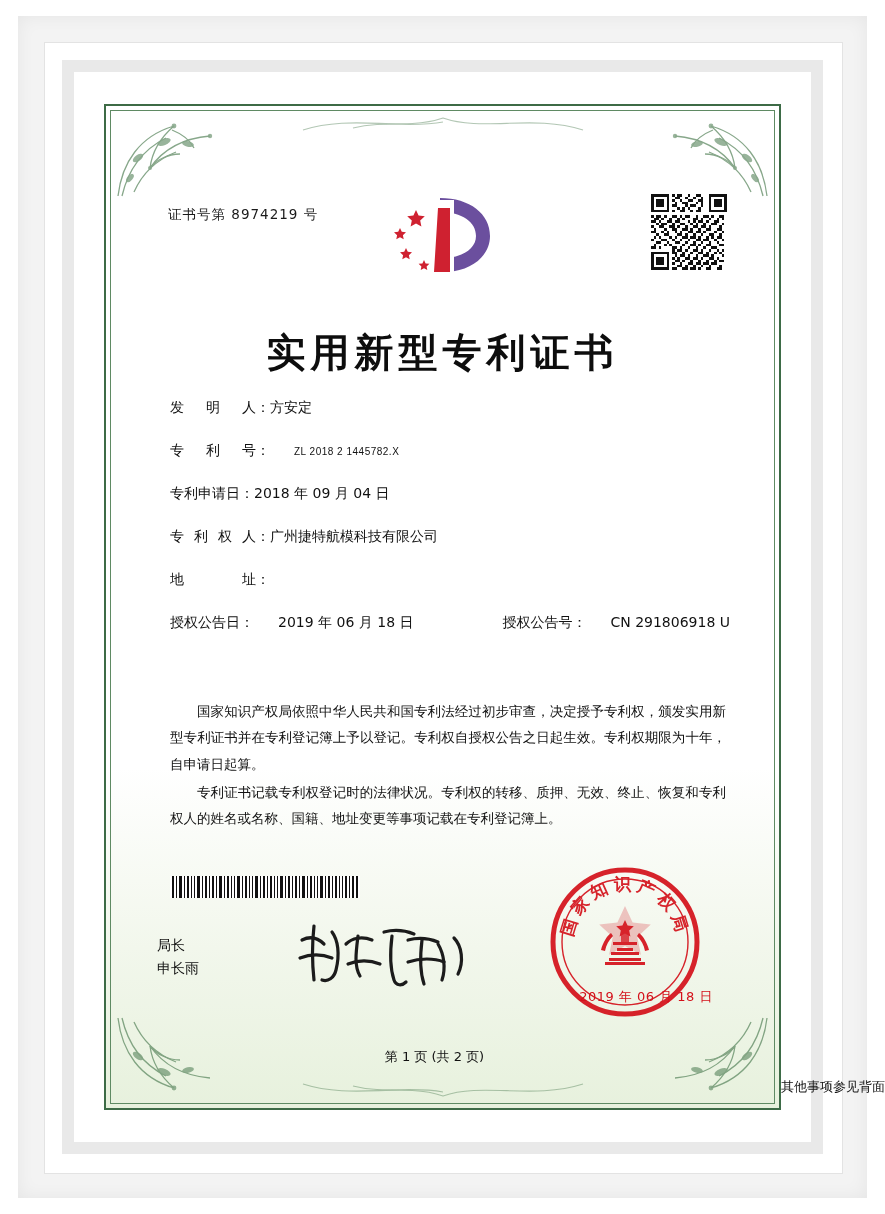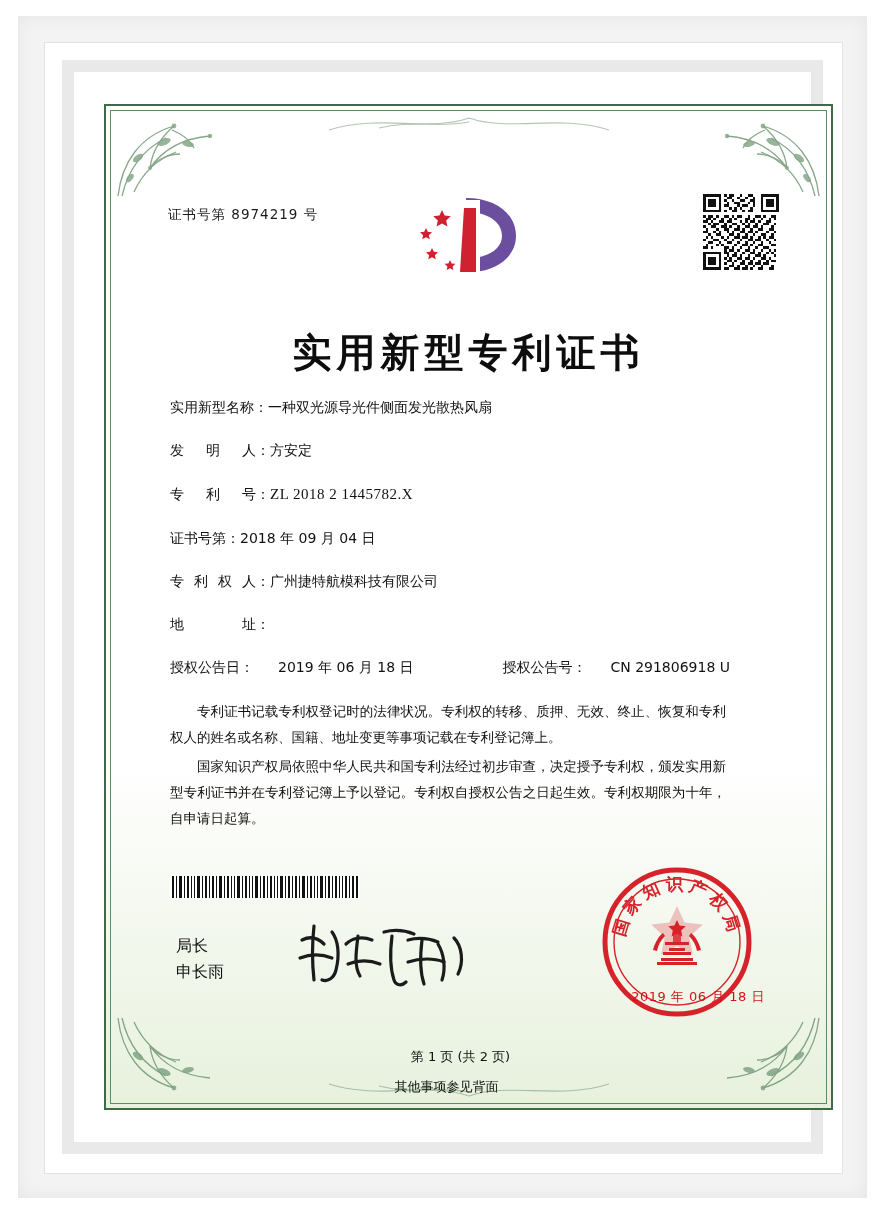--- a/index.html
+++ b/index.html
@@ -45,21 +45,21 @@
     position: absolute;
     left: 74px; top: 72px;
     width: 737px; height: 1070px;
     background: #ffffff;
   }
 
   
   .cert {
     position: absolute;
     left: 104px; top: 104px;
-    width: 729px; height: 1006px;
+    width: 677px; height: 1006px;
     background: linear-gradient(to bottom, #ffffff 0%, #ffffff 66%, #f2f7ec 84%, #e7f1dd 100%);
     border: 2px solid #3d6b46;
     box-sizing: border-box;
     overflow: hidden;
   }
   .cert-inner-line {
     position: absolute;
     left: 4px; top: 4px; right: 4px; bottom: 4px;
     border: 1px solid #5f8a63;
     pointer-events: none;
@@ -147,23 +147,24 @@
     display: inline-block;
     width: 86px;
     text-align: justify;
     text-align-last: justify;
   }
   .field-value {
     font-family: "DejaVu Sans", sans-serif;
     white-space: nowrap;
   }
   .field-value.mono {
-    font-family: Liberation Serif, serif;
-    font-size: 15px;
+    font-family: Liberation Sans, sans-serif;
+    font-size: 10px;
     letter-spacing: 0.5px;
+    margin-left: 24px;
   }
   .field-row.dual { justify-content: flex-start; gap: 24px; }
   .dual-gap { display: inline-block; width: 52px; }
 
   
   .paragraphs {
     position: absolute;
     left: 64px; top: 592px;
     width: 556px;
     font-size: 13.5px;
@@ -178,25 +179,25 @@
   .barcode {
     position: absolute;
     left: 64px; top: 770px;
     width: 190px; height: 22px;
   }
   .barcode svg { display:block; }
 
   
   .sign-label {
     position: absolute;
-    left: 70px; top: 828px;
-    font-size: 16px;
+    left: 51px; top: 828px;
+    font-size: 14px;
     line-height: 1.65;
     color: #111;
-    font-family: Liberation Mono, monospace;
+    font-family: Liberation Sans, sans-serif;
   }
   .signature {
     position: absolute;
     left: 182px; top: 808px;
     width: 190px; height: 80px;
   }
   .signature svg { width:100%; height:100%; }
 
   
   .seal {
@@ -221,21 +222,21 @@
     left: 0; right: 16px; bottom: 42px;
     text-align: center;
     font-size: 13px;
     color: #111;
     font-family: "DejaVu Sans", sans-serif;
   }
   .back-note {
     position: absolute;
     left: 0; right: 0;
     top: 1078px;
-    text-align: center;
+    text-align: right;
     font-size: 13px;
     color: #111;
     font-family: "DejaVu Sans", sans-serif;
     margin-left: 8px;
   }
 </style>
 </head>
 <body>
 
 <div class="page">
@@ -572,39 +573,35 @@
           <rect x="21" y="28" width="2" height="1"></rect>
             <rect x="25" y="28" width="2" height="1"></rect>
         </g>
       </svg>
     </div>
 
     <div class="cert-title">实用新型专利证书</div>
 
     <div class="fields">
 
-      <div class="field-row">
-        <span class="field-label">实用新型名称：</span>
-        <span class="field-value">一种双光源导光件侧面发光散热风扇</span>
-      </div>
 
       <div class="field-row">
         <span class="field-label spread">发明人</span>
         <span class="field-label">：</span>
         <span class="field-value">方安定</span>
       </div>
 
       <div class="field-row">
         <span class="field-label spread">专利号</span>
         <span class="field-label">：</span>
         <span class="field-value mono">ZL 2018 2 1445782.X</span>
       </div>
 
       <div class="field-row">
-        <span class="field-label">证书号第：</span>
+        <span class="field-label">专利申请日：</span>
         <span class="field-value">2018 年 09 月 04 日</span>
       </div>
 
       <div class="field-row">
         <span class="field-label spread">专利权人</span>
         <span class="field-label">：</span>
         <span class="field-value">广州捷特航模科技有限公司</span>
       </div>
 
       <div class="field-row">
@@ -616,22 +613,22 @@
         <span class="field-label">授权公告日：</span>
         <span class="field-value">2019 年 06 月 18 日</span>
         <span class="dual-gap"></span>
         <span class="field-label">授权公告号：</span>
         <span class="field-value">CN 291806918 U</span>
       </div>
 
     </div>
 
     <div class="paragraphs">
+      <p>国家知识产权局依照中华人民共和国专利法经过初步审查，决定授予专利权，颁发实用新型专利证书并在专利登记簿上予以登记。专利权自授权公告之日起生效。专利权期限为十年，自申请日起算。</p>
       <p>专利证书记载专利权登记时的法律状况。专利权的转移、质押、无效、终止、恢复和专利权人的姓名或名称、国籍、地址变更等事项记载在专利登记簿上。</p>
-      <p>国家知识产权局依照中华人民共和国专利法经过初步审查，决定授予专利权，颁发实用新型专利证书并在专利登记簿上予以登记。专利权自授权公告之日起生效。专利权期限为十年，自申请日起算。</p>
     </div>
 
     <div class="barcode">
       <svg width="190" height="22" viewBox="0 0 190 22" shape-rendering="crispEdges">
         <rect width="190" height="22" fill="#ffffff"></rect>
         <g fill="#111111">
           <rect x="2" y="0" width="2" height="22"></rect>
             <rect x="6" y="0" width="1" height="22"></rect>
           <rect x="9" y="0" width="3" height="22"></rect>
             <rect x="14" y="0" width="1" height="22"></rect>

